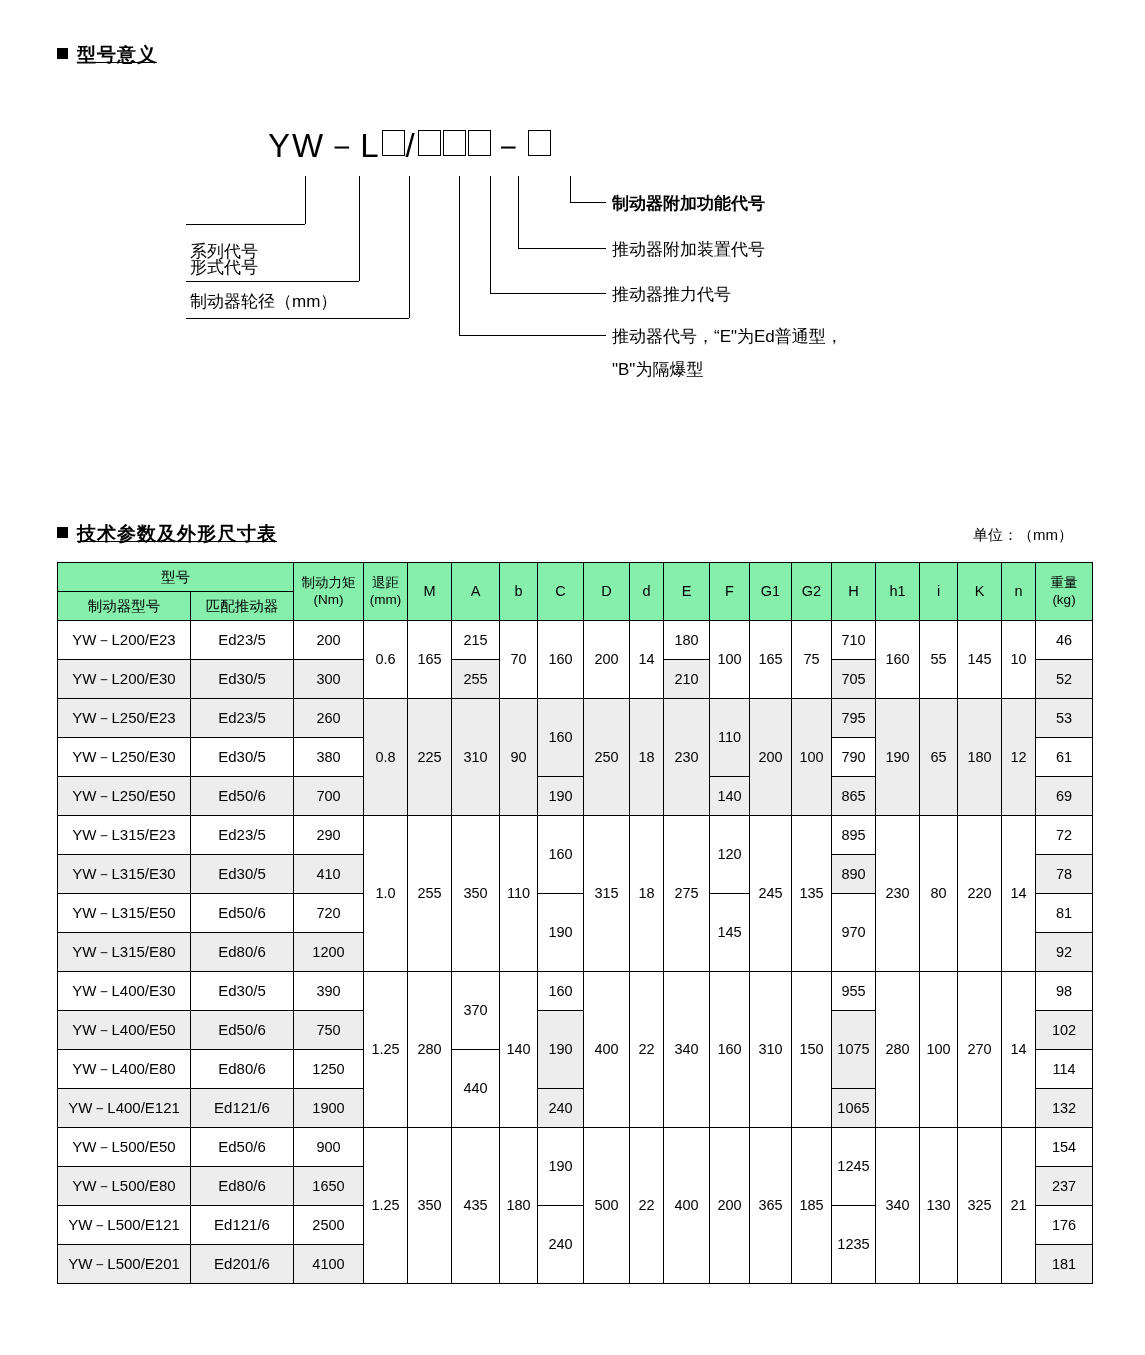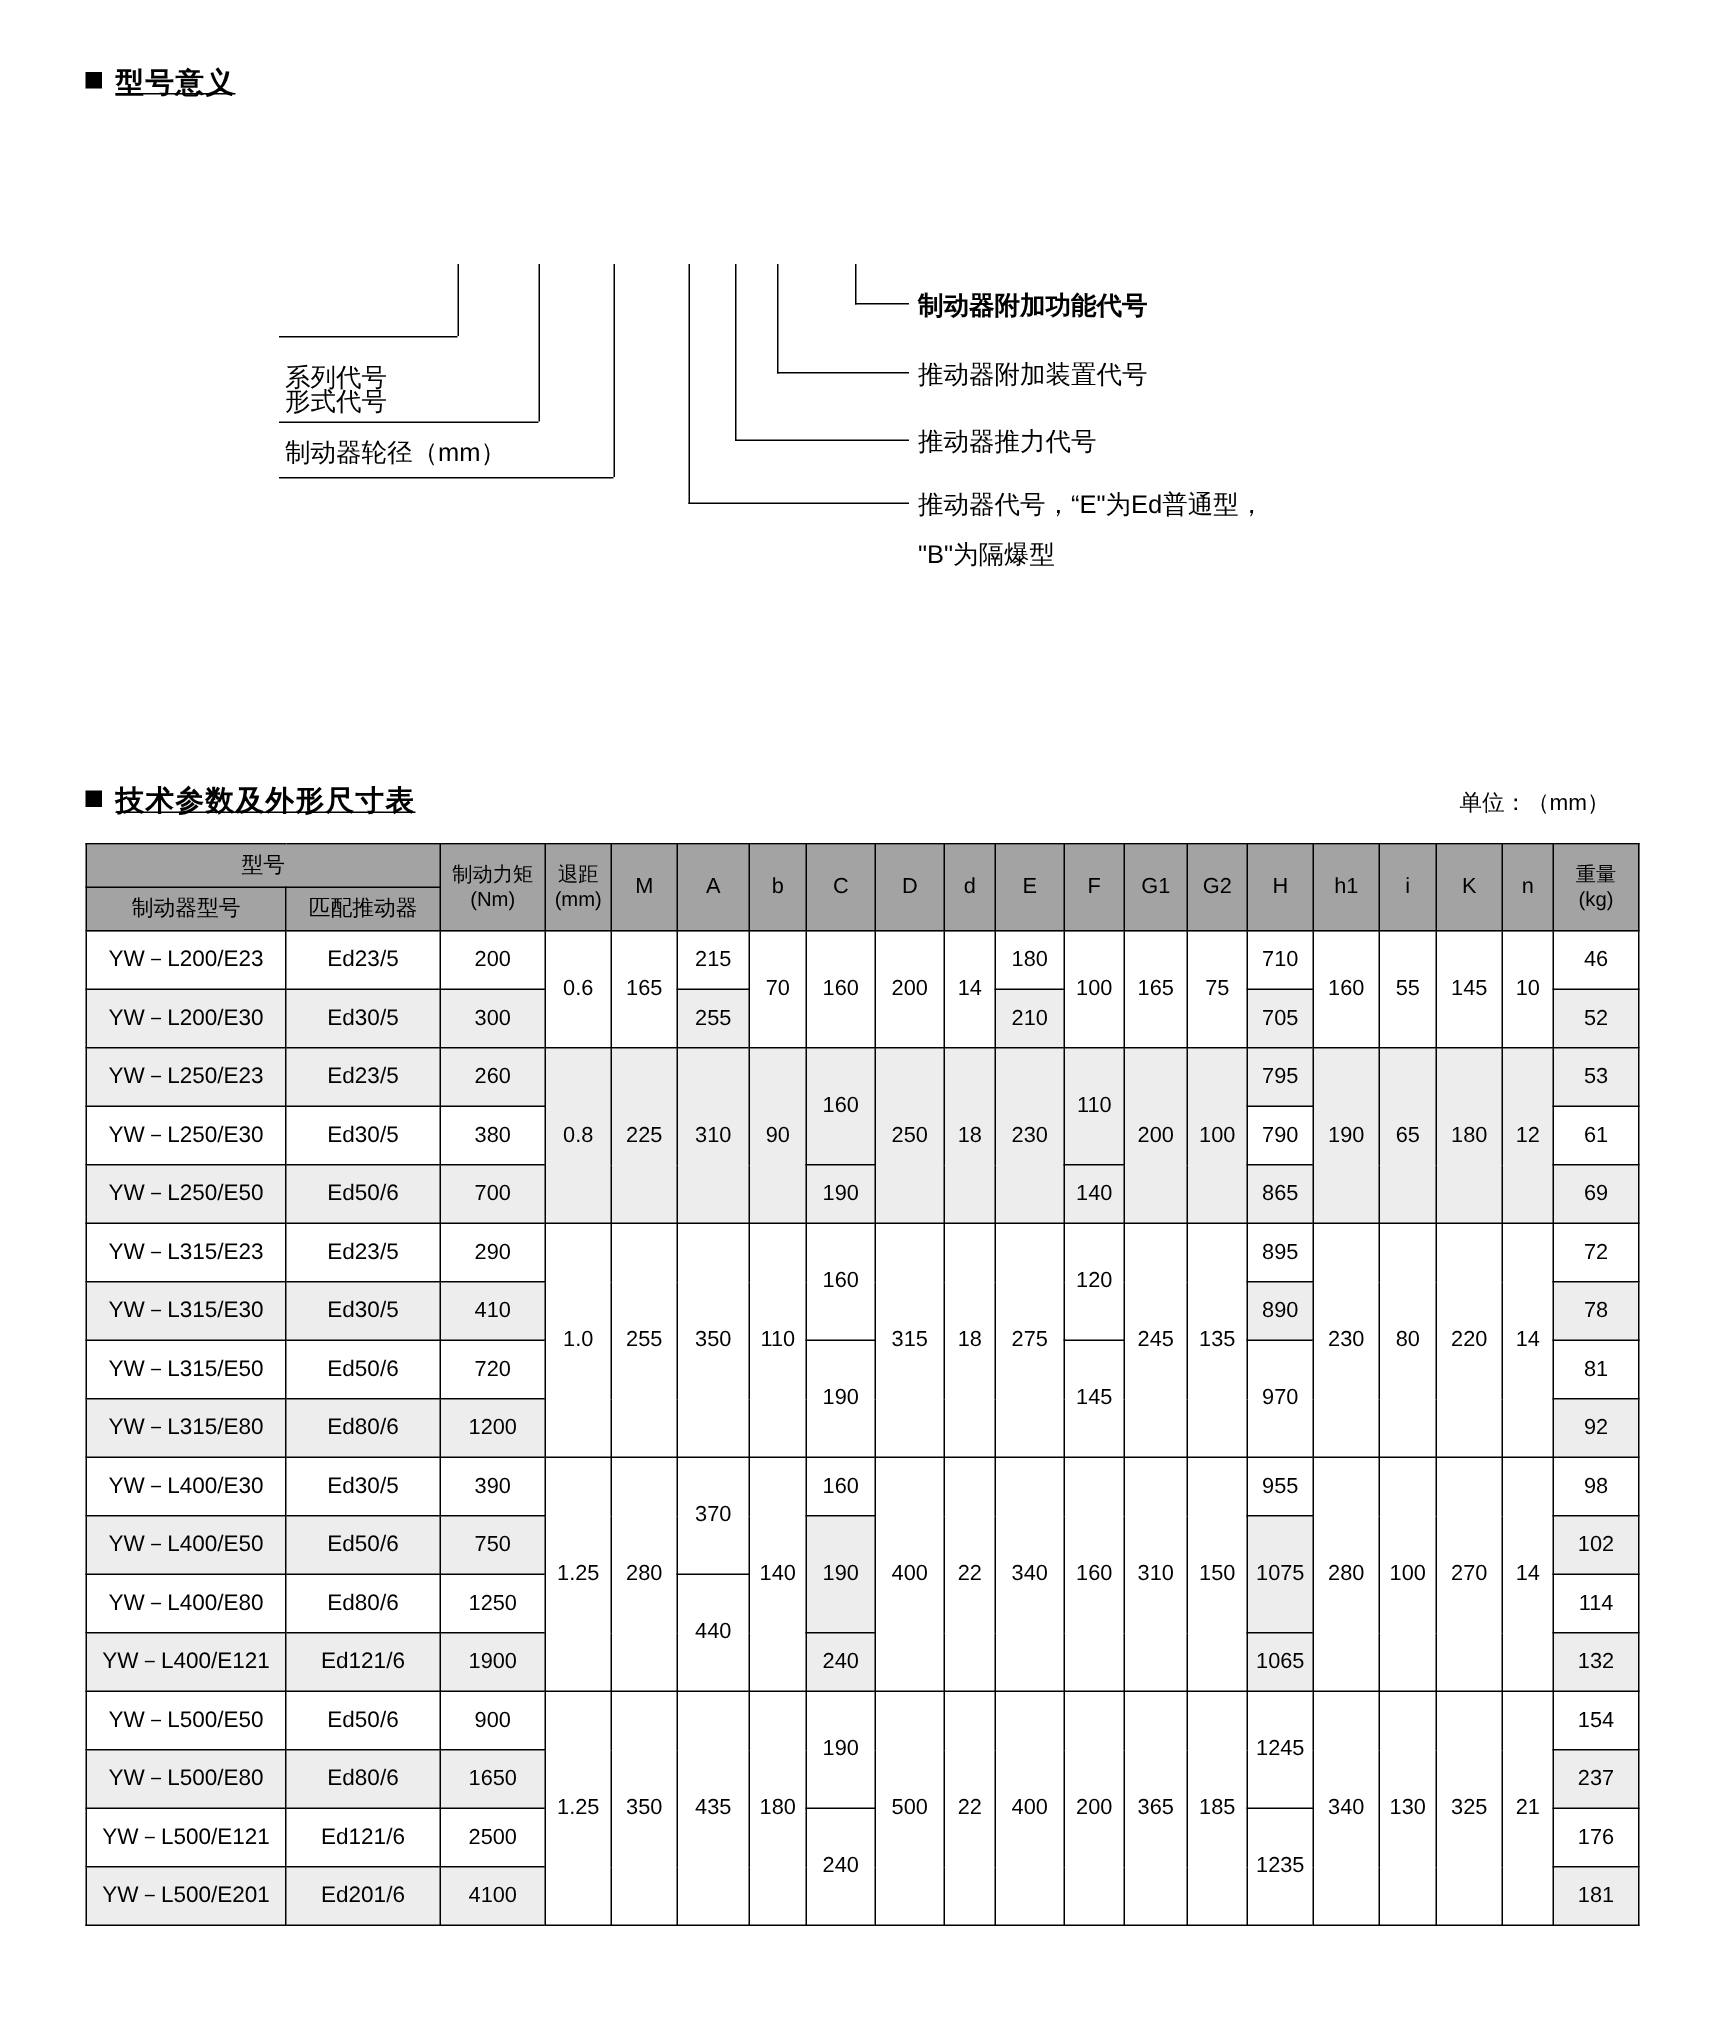--- a/index.html
+++ b/index.html
@@ -93,39 +93,42 @@
   }
   table.spec th, table.spec td {
     border: 1px solid #000;
     text-align: center;
     vertical-align: middle;
     padding: 0;
     font-weight: normal;
     line-height: 1.25;
   }
   table.spec thead th {
-    background: #a3a3a3;
+    background: #86efac;
     font-size: 14.5px;
     height: 28px;
     margin-left: 36px;
   }
   table.spec tbody td { height: 38px; }
   table.spec tbody tr.shade td { background: #ededed; }
   td.model-cell, td.pusher-cell { font-size: 15px; }
   .hdr-small { font-size: 13.5px; display:block; }
 </style>
 </head>
 <body>
 
 <div class="page">
 
   <div class="section-head" id="head-model">
     <span class="bullet"></span><span>型号意义</span>
   </div>
 
+  <div class="code-line">
+    <span>YW－L</span><span class="bx"></span><span>/</span><span class="bx"></span><span class="bx"></span><span class="bx"></span><span>－</span><span class="bx"></span>
+  </div>
 
   <div class="leg" style="left:190px; top:200px;margin-top:40px;">系列代号</div>
   <div class="leg" style="left:190px; top:256px;">形式代号</div>
   <div class="leg" style="left:190px; top:290px;">制动器轮径（mm）</div>
 
   <div class="hl" style="left:186px; top:224px; width:119px;"></div>
   <div class="vl" style="left:305px; top:176px; height:48px;"></div>
 
   <div class="hl" style="left:186px; top:281px; width:173px;"></div>
   <div class="vl" style="left:359px; top:176px; height:105px;"></div>

